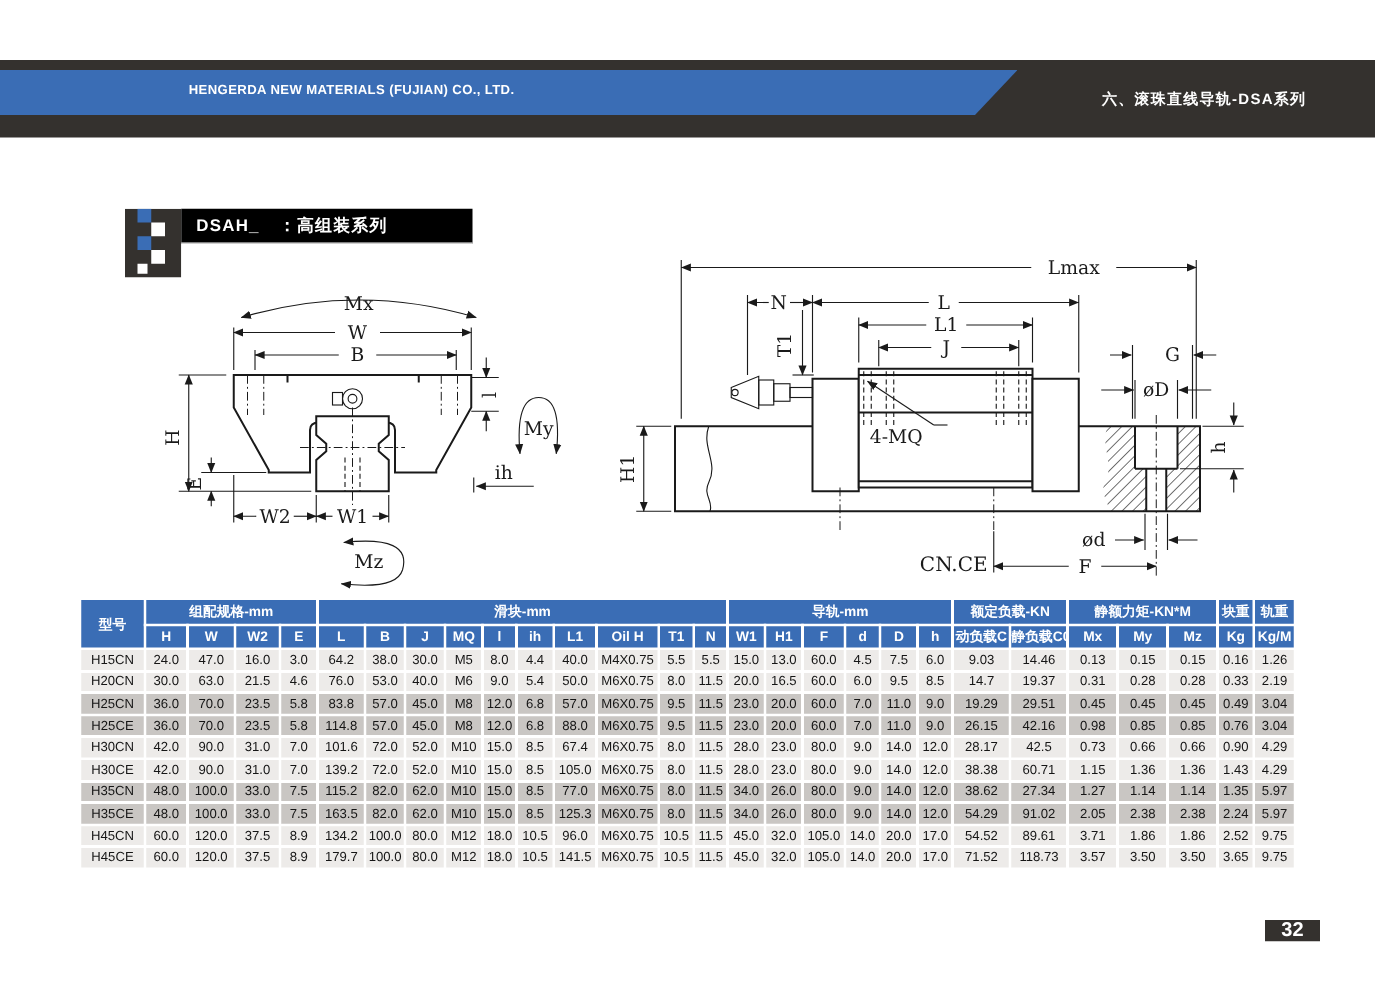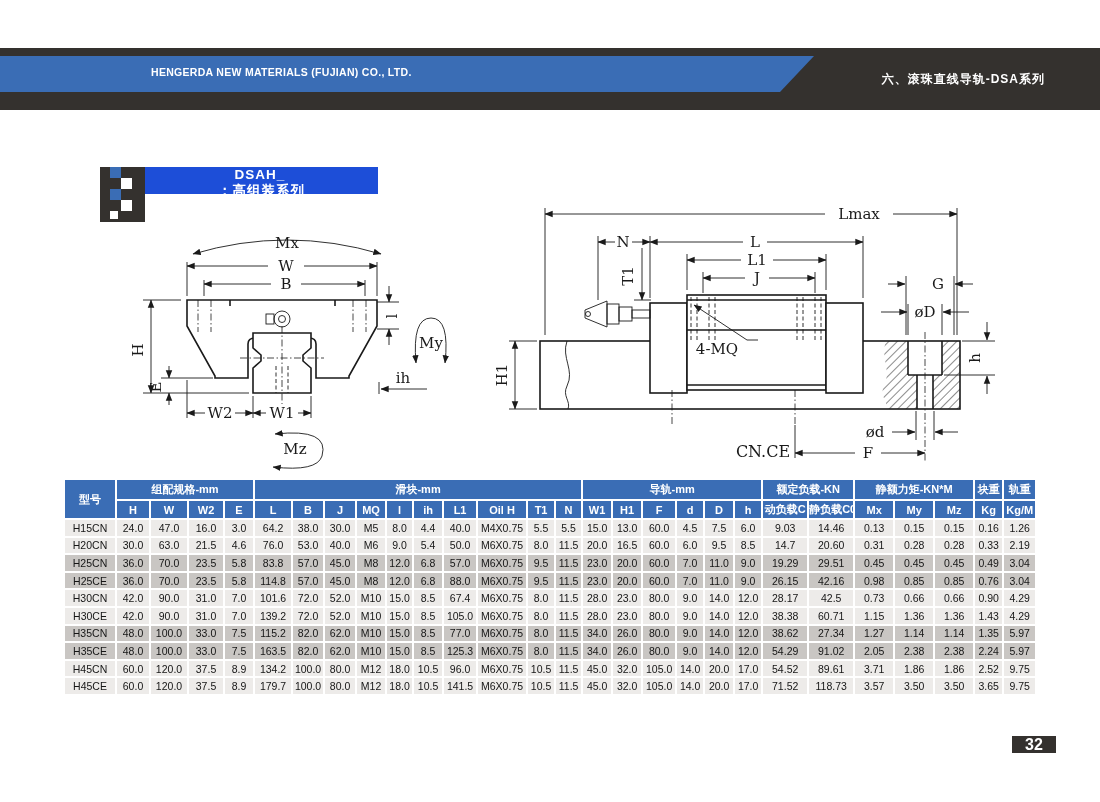--- a/index.html
+++ b/index.html
@@ -9,21 +9,21 @@
   .topband{position:absolute;left:0;top:48px;width:1100px;height:62px;background:#34312e;}
   .band-blue{position:absolute;left:0;top:8px;width:814px;height:36px;background:#3a6db5;
              clip-path:polygon(0 0,100% 0,calc(100% - 34px) 100%,0 100%);}
   .company{position:absolute;left:103px;top:10px;color:#fff;font-size:10.5px;font-weight:bold;letter-spacing:.3px;margin-left:48px;}
   .band-title{position:absolute;right:55px;top:23px;color:#fff;font-size:12px;font-weight:bold;letter-spacing:1px;}
   
   .series-box{position:absolute;left:100px;top:167px;width:278px;height:55px;}
   .checker{position:absolute;left:0;top:0;}
   .series-row{position:absolute;left:45px;width:233px;height:27px;color:#fff;display:flex;align-items:center;
               font-size:13.5px;font-weight:bold;letter-spacing:1px;}
-  .series-row.r1{top:0;background:#1d4ed8;border-bottom:1px solid #fff;flex-direction:column;}
+  .series-row.r1{top:0;background:#000000;border-bottom:1px solid #fff;}
   .series-row.r2{top:28px;background:#34312e;}
   .series-code{display:inline-block;width:66px;margin-left:12px;}
   
   .diag{position:absolute;}
   .diag text{font-family:"DejaVu Serif",serif;font-size:15px;fill:#1a1a1a;}
   .ol{fill:#fff;stroke:#1a1a1a;stroke-width:1.6;}
   .ln{stroke:#1a1a1a;stroke-width:1.6;fill:none;}
   .dim{stroke:#1a1a1a;stroke-width:0.9;fill:none;}
   .cl{stroke:#1a1a1a;stroke-width:0.8;fill:none;stroke-dasharray:7 2.5 1.5 2.5;}
   .dash{stroke:#1a1a1a;stroke-width:0.9;fill:none;stroke-dasharray:4 2.5;}
@@ -384,21 +384,21 @@
           <td>M6X0.75</td>
           <td>8.0</td>
           <td>11.5</td>
           <td>20.0</td>
           <td>16.5</td>
           <td>60.0</td>
           <td>6.0</td>
           <td>9.5</td>
           <td>8.5</td>
           <td>14.7</td>
-          <td>20.60</td>
+          <td>19.37</td>
           <td>0.31</td>
           <td>0.28</td>
           <td>0.28</td>
           <td>0.33</td>
           <td>2.19</td>
         </tr>
         <tr class="dark">
           <td>H25CN</td>
           <td>36.0</td>
           <td>70.0</td>

